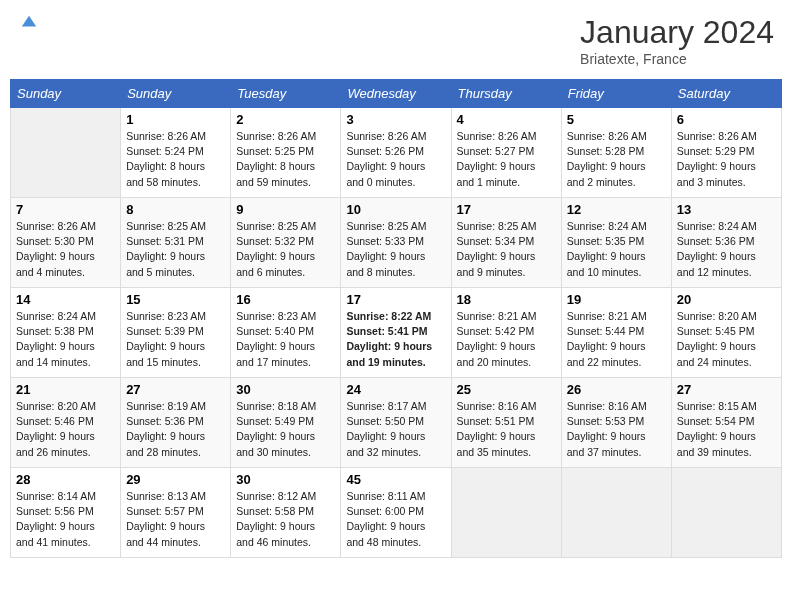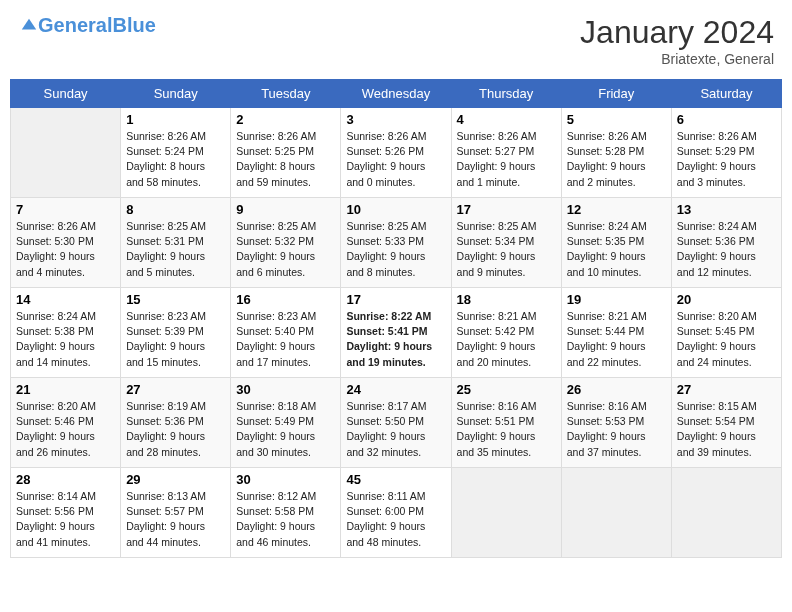--- a/index.html
+++ b/index.html
@@ -28,44 +28,45 @@
     }
     .logo-text span {
       color: #4a90d9;
     }
     .logo-icon {
       width: 18px;
       height: 18px;
       margin-left: 2px;
     }
     .title-area {
-      text-align: right;
+      text-align: left;
     }
     .month-title {
       font-size: 32px;
       font-weight: normal;
       color: #333;
     }
     .location-title {
       font-size: 14px;
       color: #555;
     }
     table {
       width: 100%;
       border-collapse: collapse;
       font-size: 11px;
     }
     thead th {
       background-color: #3a6abf;
       color: #fff;
       padding: 6px 6px;
-      text-align: center;
+      text-align: left;
       font-size: 13px;
       font-weight: normal;
       border: 1px solid #3a6abf;
+      font-style: italic;
     }
     tbody td {
       border: 1px solid #ddd;
       vertical-align: top;
       padding: 4px 5px;
       width: calc(100% / 7);
       min-height: 80px;
       height: 90px;
     }
     .day-number {
@@ -90,27 +91,24 @@
     }
   </style>
 </head>
 <body>
 
 <div class="header">
   <div class="logo">
     <svg class="logo-icon" viewBox="0 0 20 20" xmlns="http://www.w3.org/2000/svg">
       <polygon points="10,2 18,14 2,14" fill="#4a90d9"></polygon>
     </svg>
-    <div class="logo-text">
-      <span>General</span><span style="color:#4a90d9">Blue</span>
-    </div>
   </div>
   <div class="title-area">
     <div class="month-title">January 2024</div>
-    <div class="location-title">Briatexte, General</div>
+    <div class="location-title">Briatexte, France</div>
   </div>
 </div>
 
 <table>
   <thead>
     <tr id="header-row">
     <th>Sunday</th>
         <th>Sunday</th>
         <th>Tuesday</th>
         <th>Wednesday</th>

